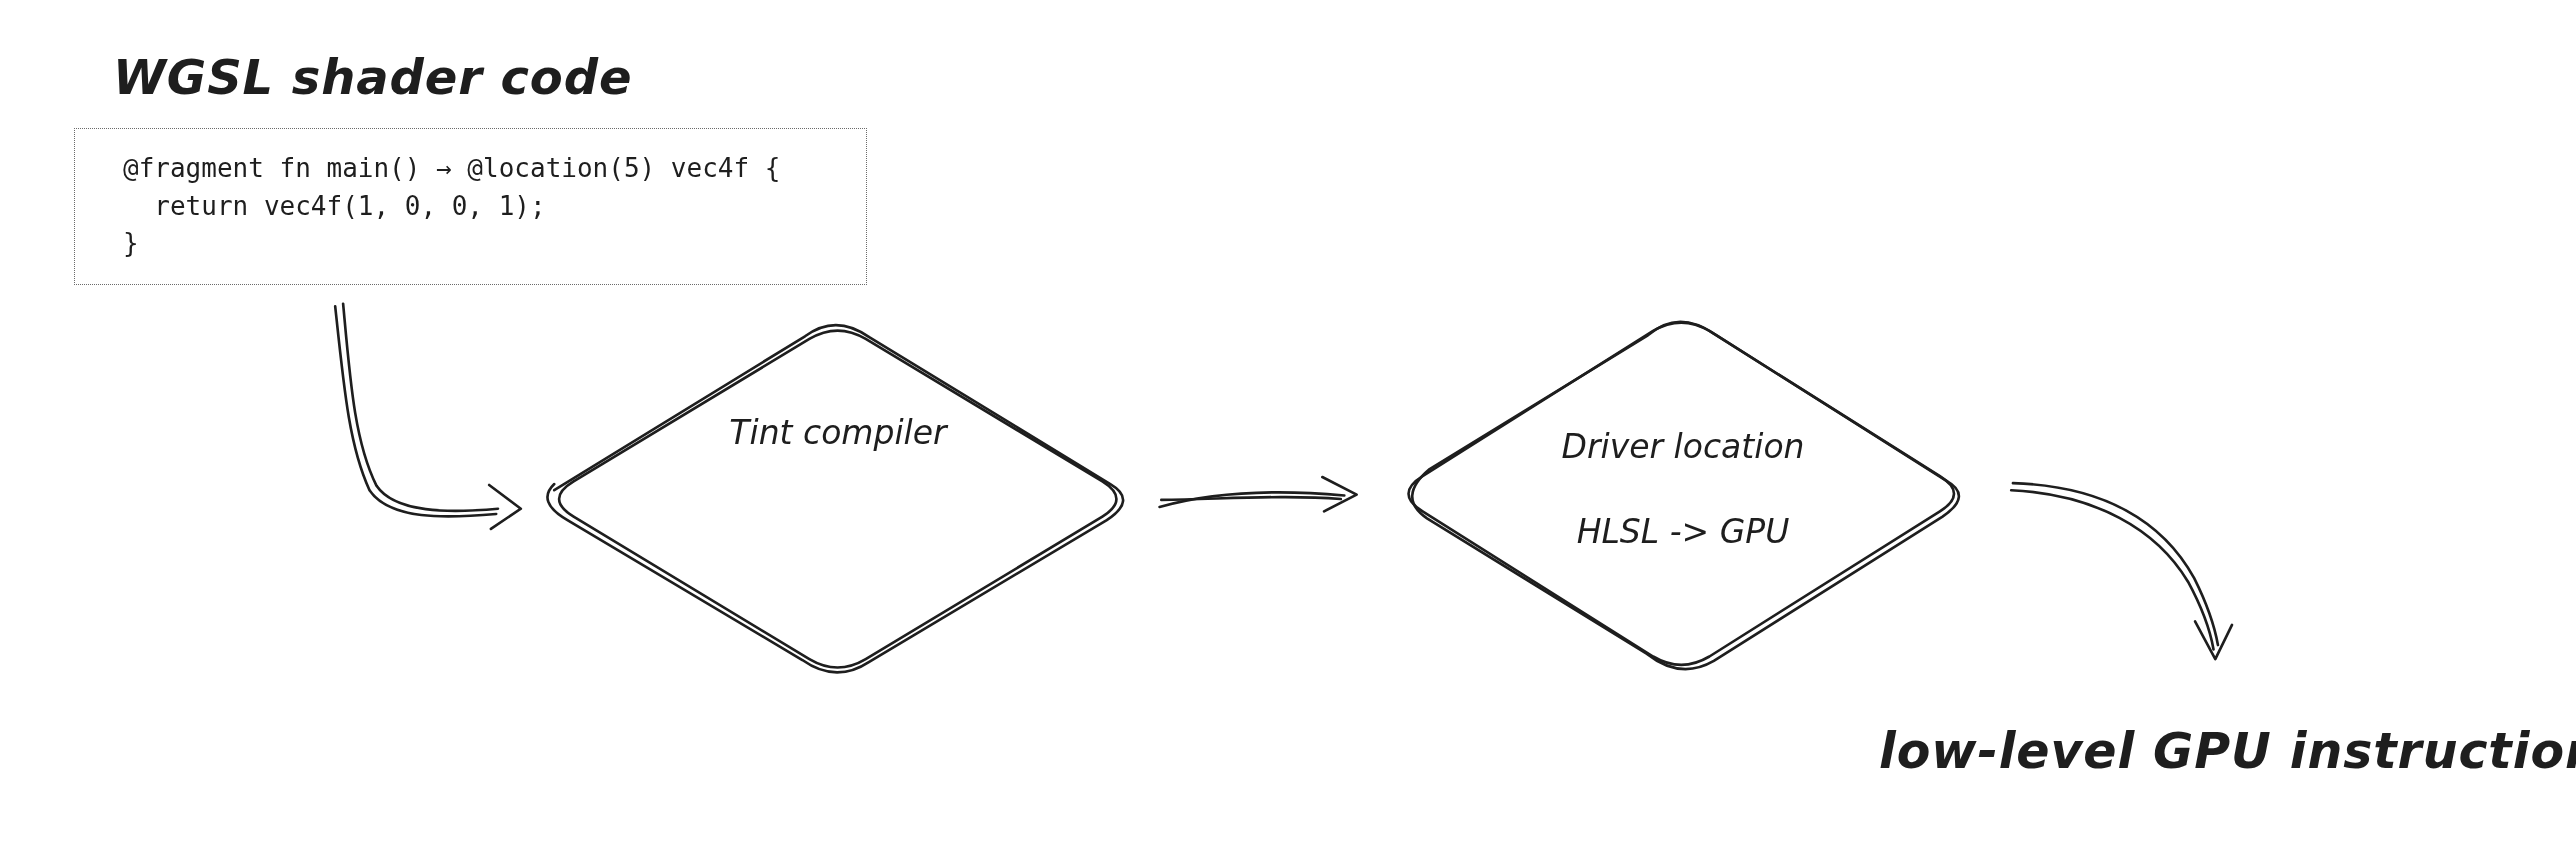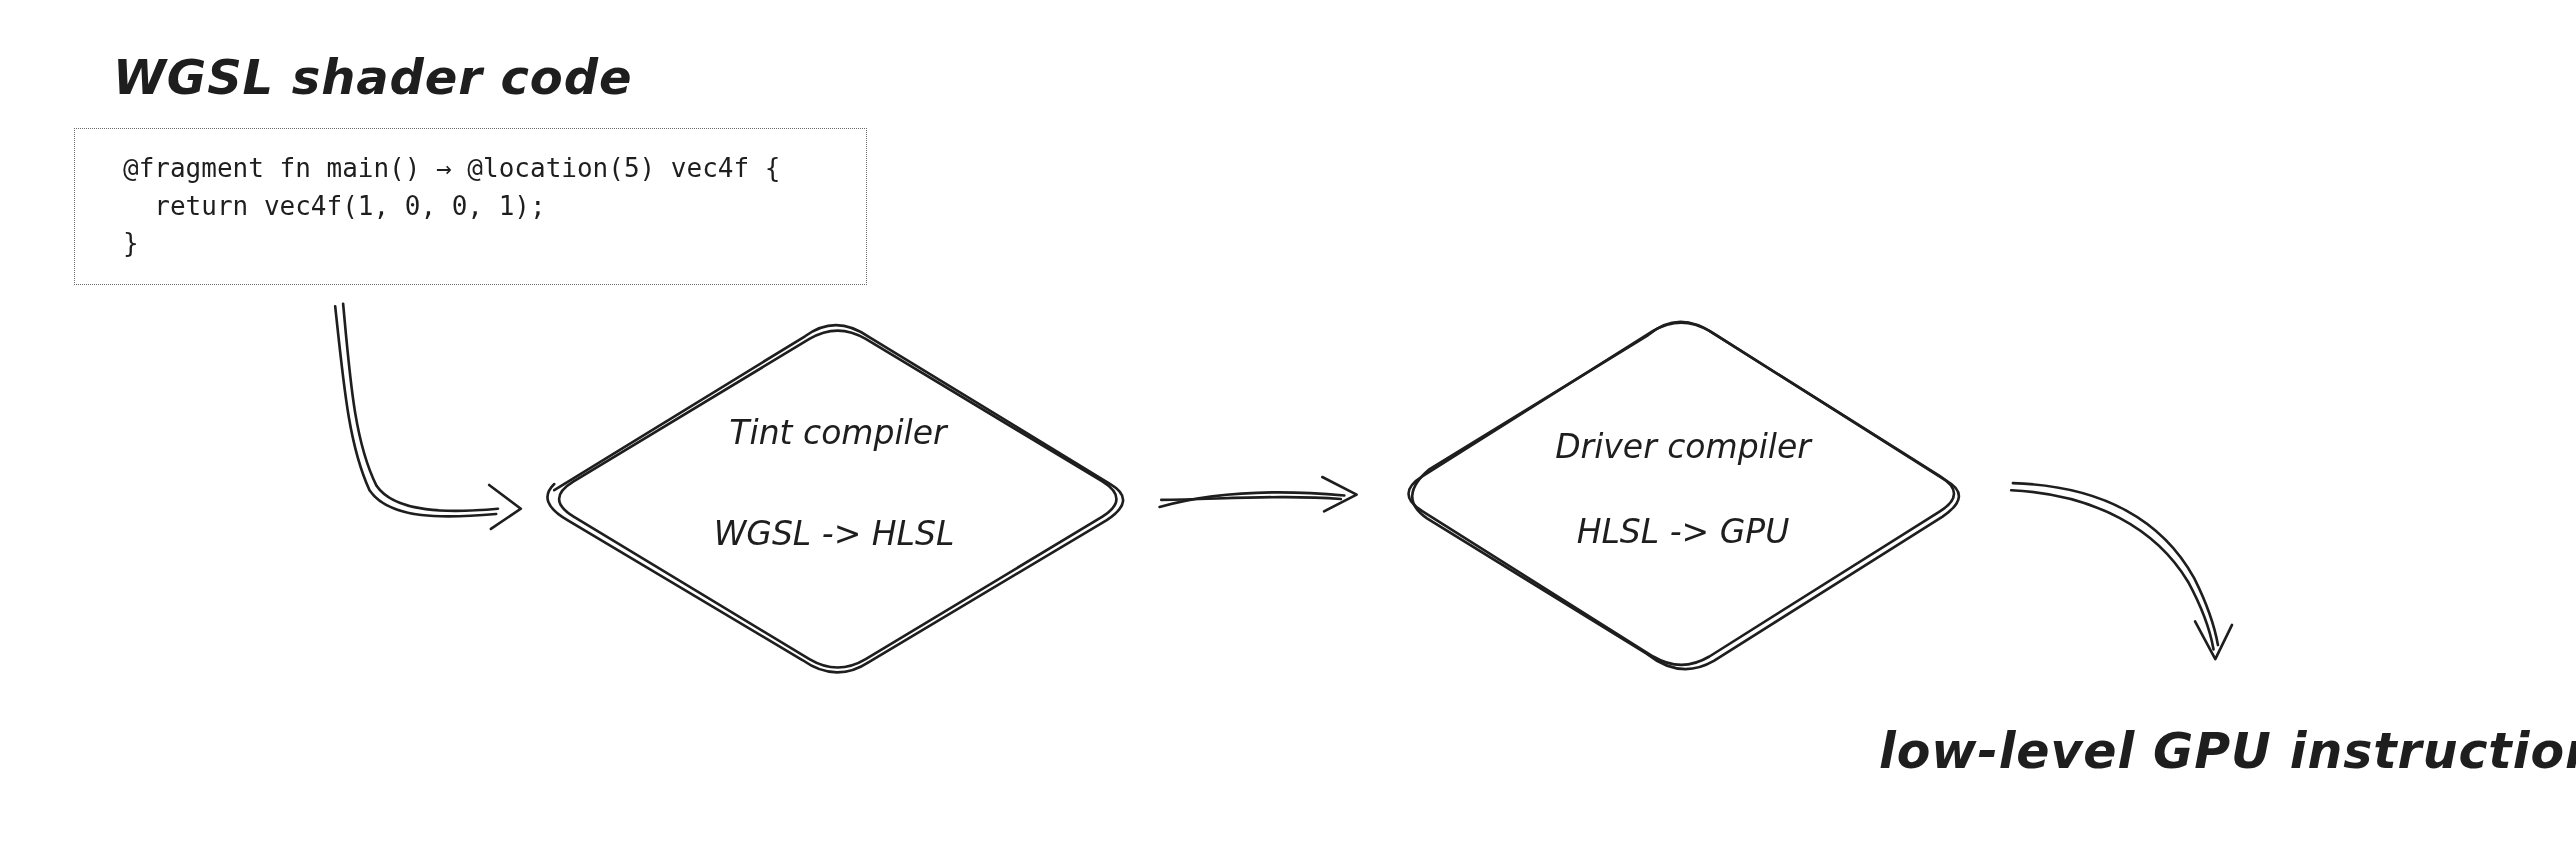--- a/index.html
+++ b/index.html
@@ -114,21 +114,20 @@
 
   <div class="diagram-title">WGSL shader code</div>
 
   <div class="code-box">
     <pre>@fragment fn main() → @location(5) vec4f {
   return vec4f(1, 0, 0, 1);
 }</pre>
   </div>
 
   <div class="node-label tint-name">Tint compiler</div>
-  <div class="node-label tint-transform">WGSL -&gt; HLSL</div>
 
-  <div class="node-label driver-name">Driver compiler</div>
+  <div class="node-label driver-name">Driver location</div>
   <div class="node-label driver-transform">HLSL -&gt; GPU</div>
 
   <div class="output-label">low-level GPU instructions</div>
 
 </div>
 
 
 </body></html>

